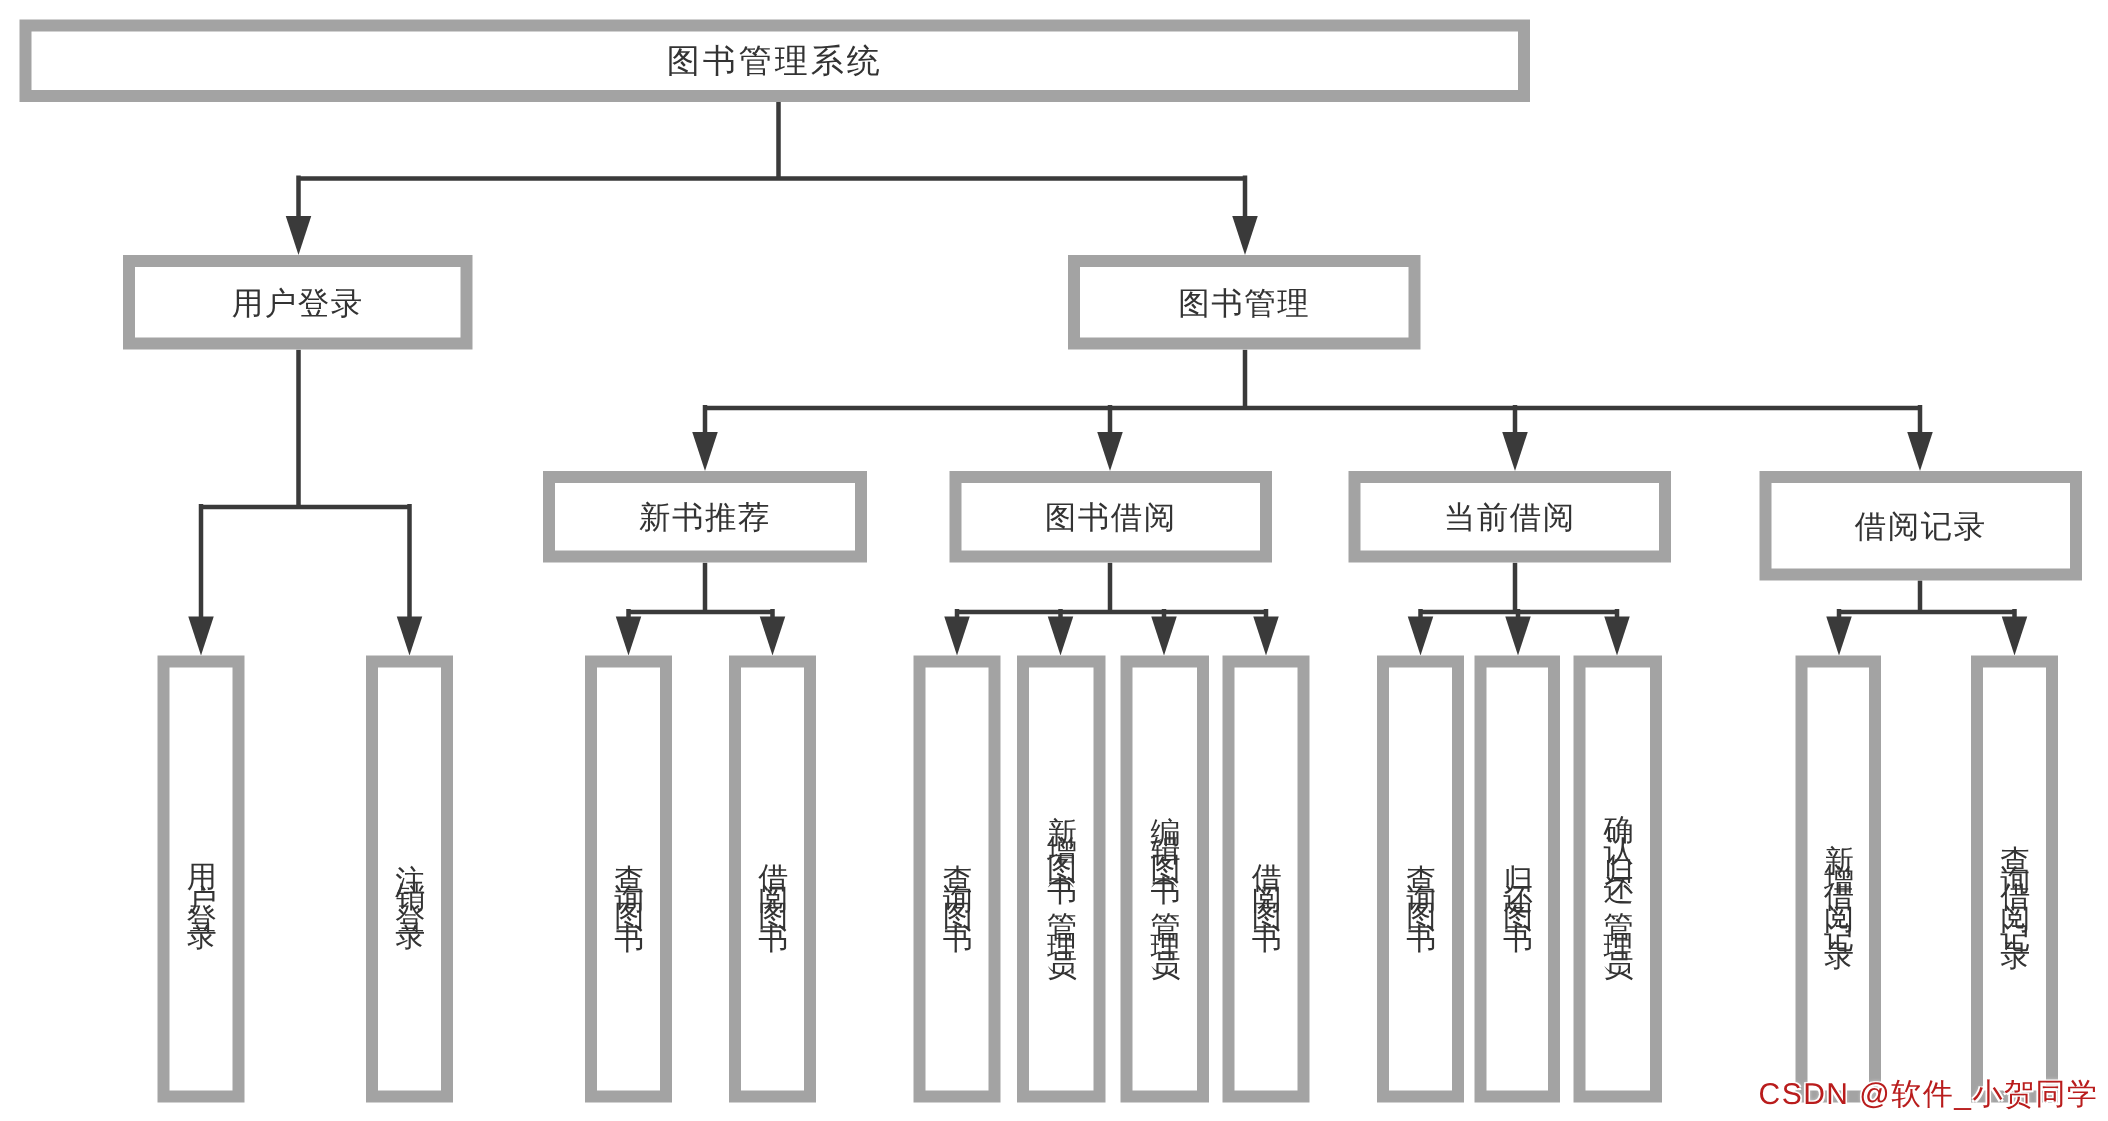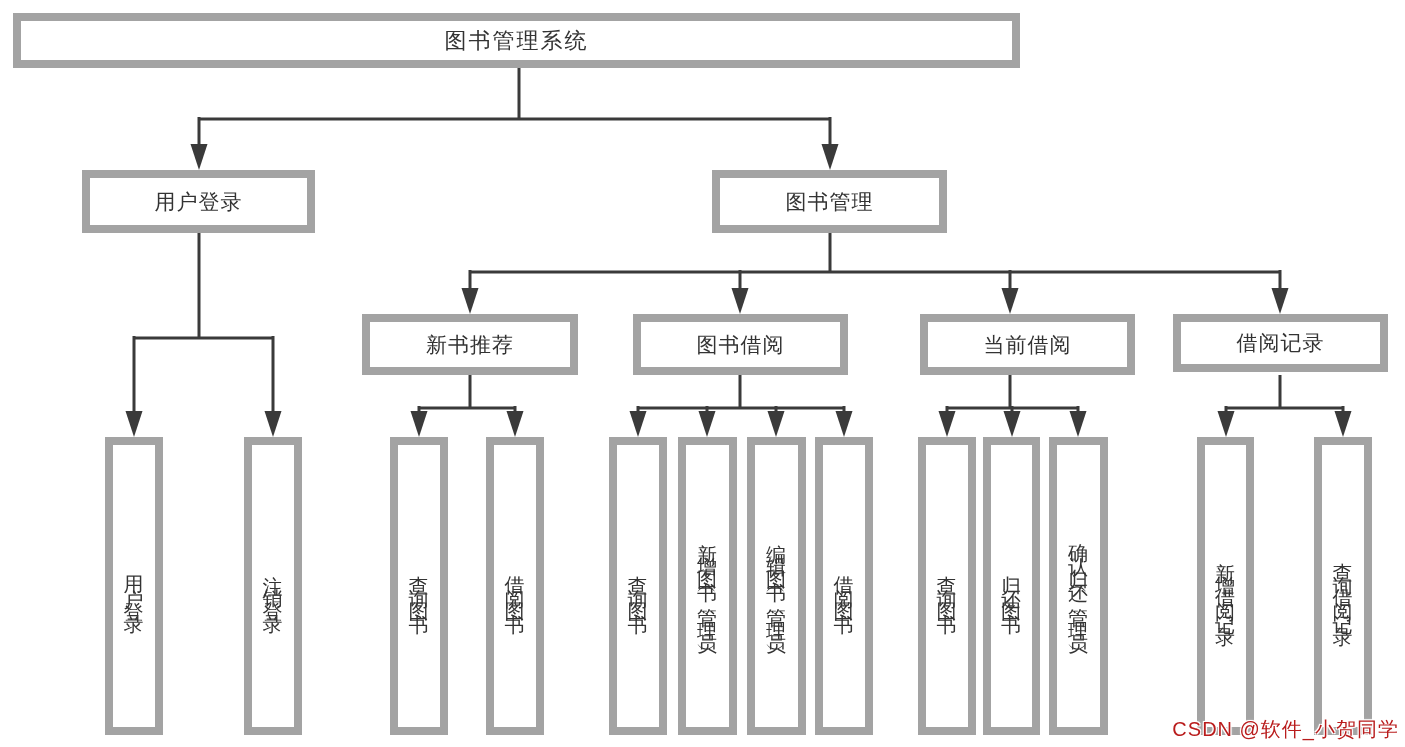--- a/index.html
+++ b/index.html
@@ -82,24 +82,24 @@
   <div class="node h-node" style="left:712px;top:170px;width:235px;height:63px;">
     <span>图书管理</span>
   </div>
 
   <div class="node h-node" style="left:362px;top:314px;width:216px;height:61px;">
     <span>新书推荐</span>
   </div>
   <div class="node h-node" style="left:633px;top:314px;width:215px;height:61px;">
     <span>图书借阅</span>
   </div>
-  <div class="node h-node" style="left:920px;top:314px;width:215px;height:61px;">
+  <div class="node h-node" style="left:899px;top:314px;width:215px;height:61px;">
     <span>当前借阅</span>
   </div>
-  <div class="node h-node" style="left:1173px;top:314px;width:215px;height:58px;">
+  <div class="node h-node" style="left:1173px;top:314px;width:215px;height:73px;">
     <span>借阅记录</span>
   </div>
 
   <div class="node v-node" style="left:105px;top:437px;width:58px;height:298px;">
     <span>用户登录</span>
   </div>
   <div class="node v-node" style="left:244px;top:437px;width:58px;height:298px;">
     <span>注销登录</span>
   </div>
 

